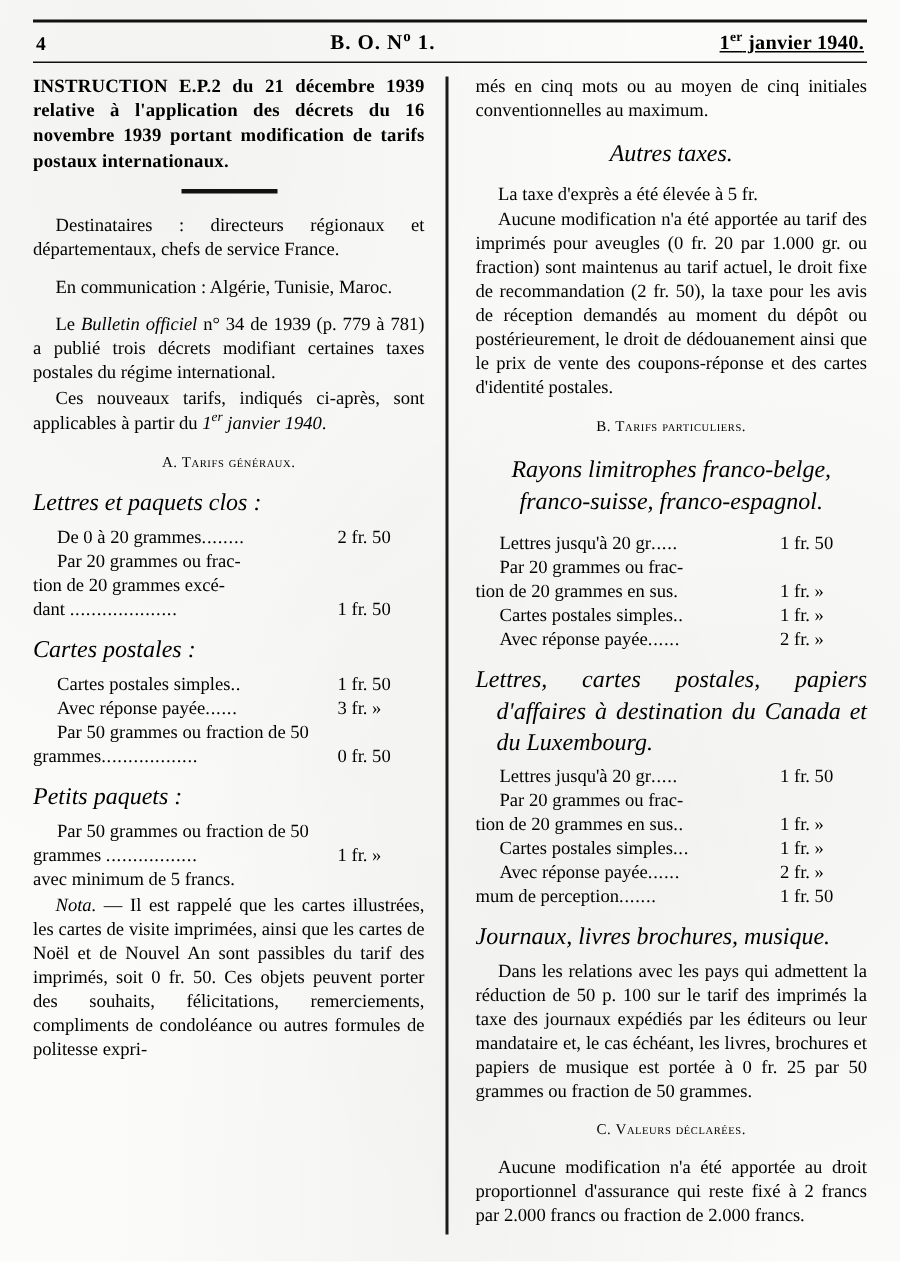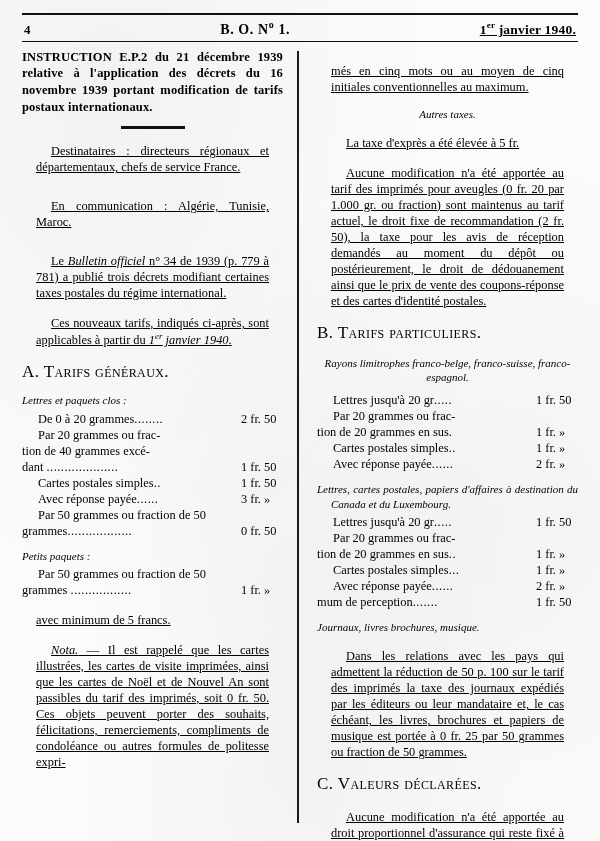--- a/index.html
+++ b/index.html
@@ -75,21 +75,21 @@
   }
   .col.left  { padding-right: 8px; }
   .col.right { padding-left: 12px; }
   .divider {
     width: 2px;
     background: #1a1a1a;
     margin: 2px 6px 0 6px;
     height: 772px;
   }
 
-  p { margin: 14px; text-decoration: underline; }
+  p { margin: 0; }
   .para {
     text-indent: 15px;
     margin-bottom: 1px;
   }
   .para.noindent { text-indent: 0; }
 
   .title-block {
     font-weight: bold;
     text-align: justify;
     line-height: 1.33;
@@ -100,30 +100,30 @@
   .short-rule {
     width: 64px;
     height: 3px;
     background: #111;
     margin: 11px auto 13px auto;
   }
 
   .gap-s { height: 8px; }
 
   .section-head {
-    text-align: left;
+    text-align: center;
     font-variant: small-caps;
-    font-size: 17px;
+    font-size: 10px;
     margin: 13px 0 9px 0;
     letter-spacing: 0.4px;
   }
 
   .subhead-italic {
     font-style: italic;
-    font-size: 11px;
+    font-size: 16px;
     margin: 10px 0 3px 0;
     line-height: 1.3;
   }
   .subhead-italic.centered {
     text-align: center;
     margin: 12px 0 8px 0;
   }
   .subhead-italic.hang {
     padding-left: 14px;
     text-indent: -14px;
@@ -145,21 +145,21 @@
   .rate .label.cont {
     padding-left: 0;
   }
   .rate .price {
     flex: 0 0 auto;
     width: 58px;
     text-align: left;
     padding-left: 6px;
     white-space: nowrap;
   }
-  .rate .price .unit { display: inline-block; min-width: 16px; margin-left: 16px; }
+  .rate .price .unit { display: inline-block; min-width: 16px; }
   .rate .price .cents { display: inline-block; min-width: 17px; }
   .rate-multiline .l {
     padding-left: 16px;
     line-height: 1.29;
   }
   .rate-multiline .l.cont { padding-left: 0; }
 
   .dotfill {
     letter-spacing: 0.5px;
   }
@@ -201,27 +201,28 @@
         <div class="section-head">A. Tarifs généraux.</div>
 
         <div class="subhead-italic">Lettres et paquets clos :</div>
 
         <div class="rate">
           <span class="label">De 0 à 20 grammes<span class="dotfill">........</span></span>
           <span class="price"><span class="unit">2 fr.</span> <span class="cents">50</span></span>
         </div>
         <div class="rate-multiline">
           <div class="l">Par 20 grammes ou frac-</div>
-          <div class="l cont">tion de 40 grammes excé-</div>
+          <div class="l cont">tion de 20 grammes excé-</div>
           <div class="rate">
             <span class="label cont">dant <span class="dotfill">....................</span></span>
             <span class="price"><span class="unit">1 fr.</span> <span class="cents">50</span></span>
           </div>
         </div>
 
+        <div class="subhead-italic">Cartes postales :</div>
 
         <div class="rate">
           <span class="label">Cartes postales simples<span class="dotfill">..</span></span>
           <span class="price"><span class="unit">1 fr.</span> <span class="cents">50</span></span>
         </div>
         <div class="rate">
           <span class="label">Avec réponse payée<span class="dotfill">......</span></span>
           <span class="price"><span class="unit">3 fr.</span> <span class="cents">»</span></span>
         </div>
 

